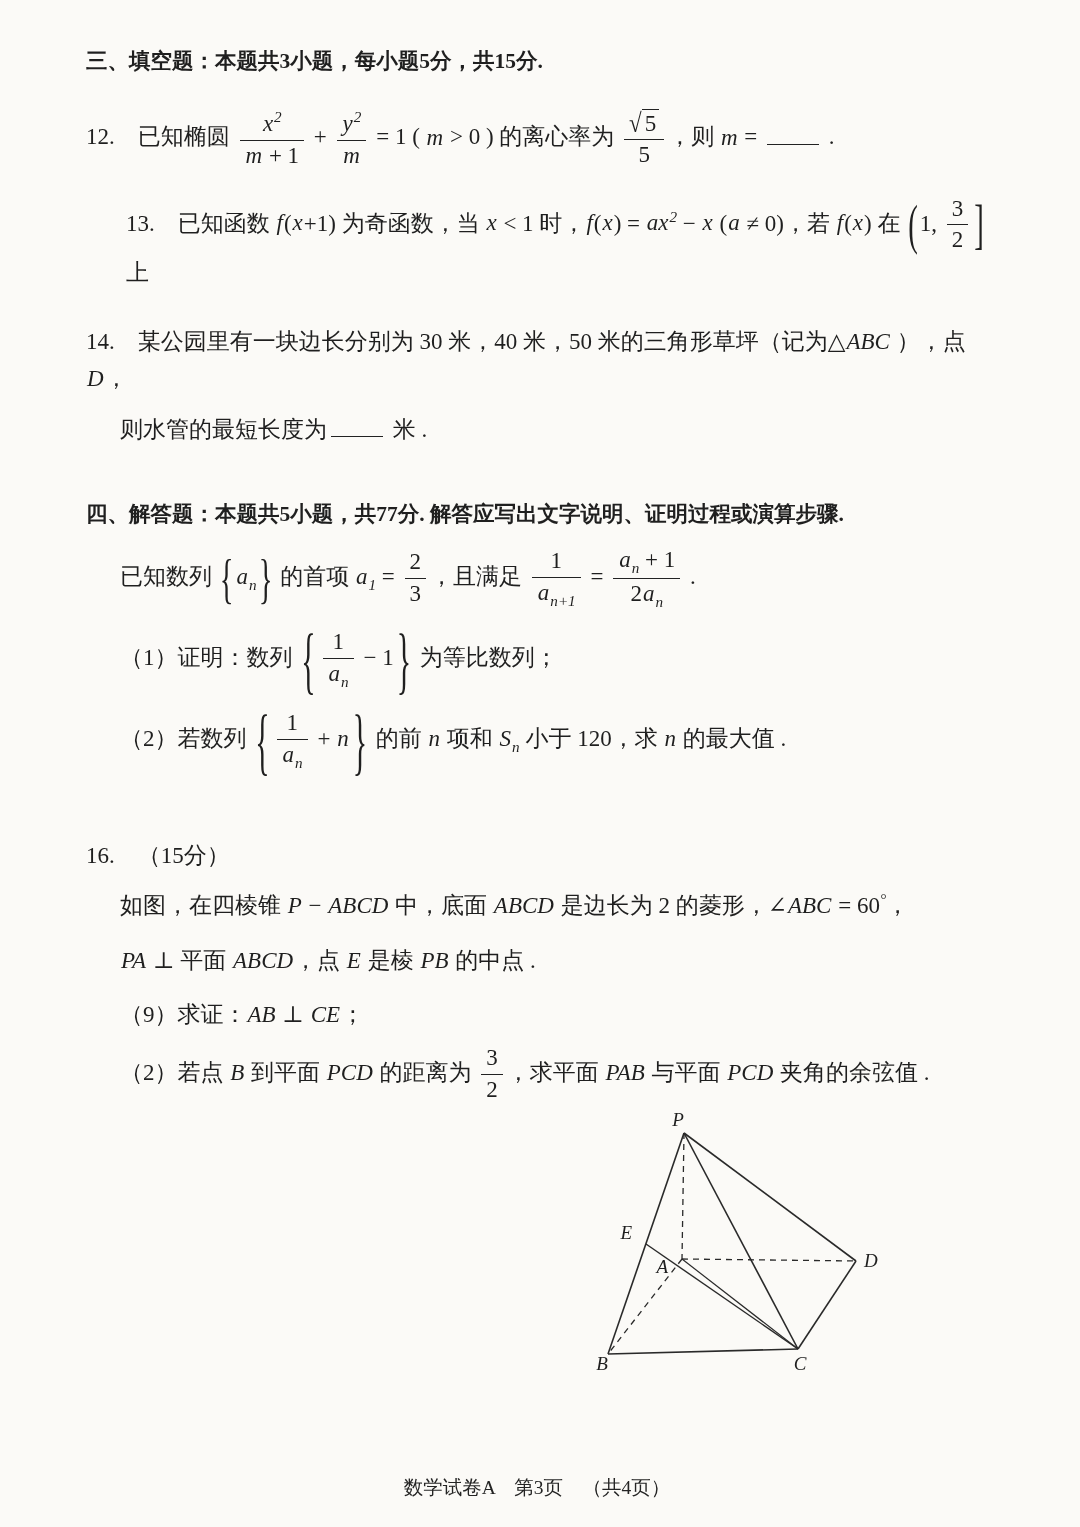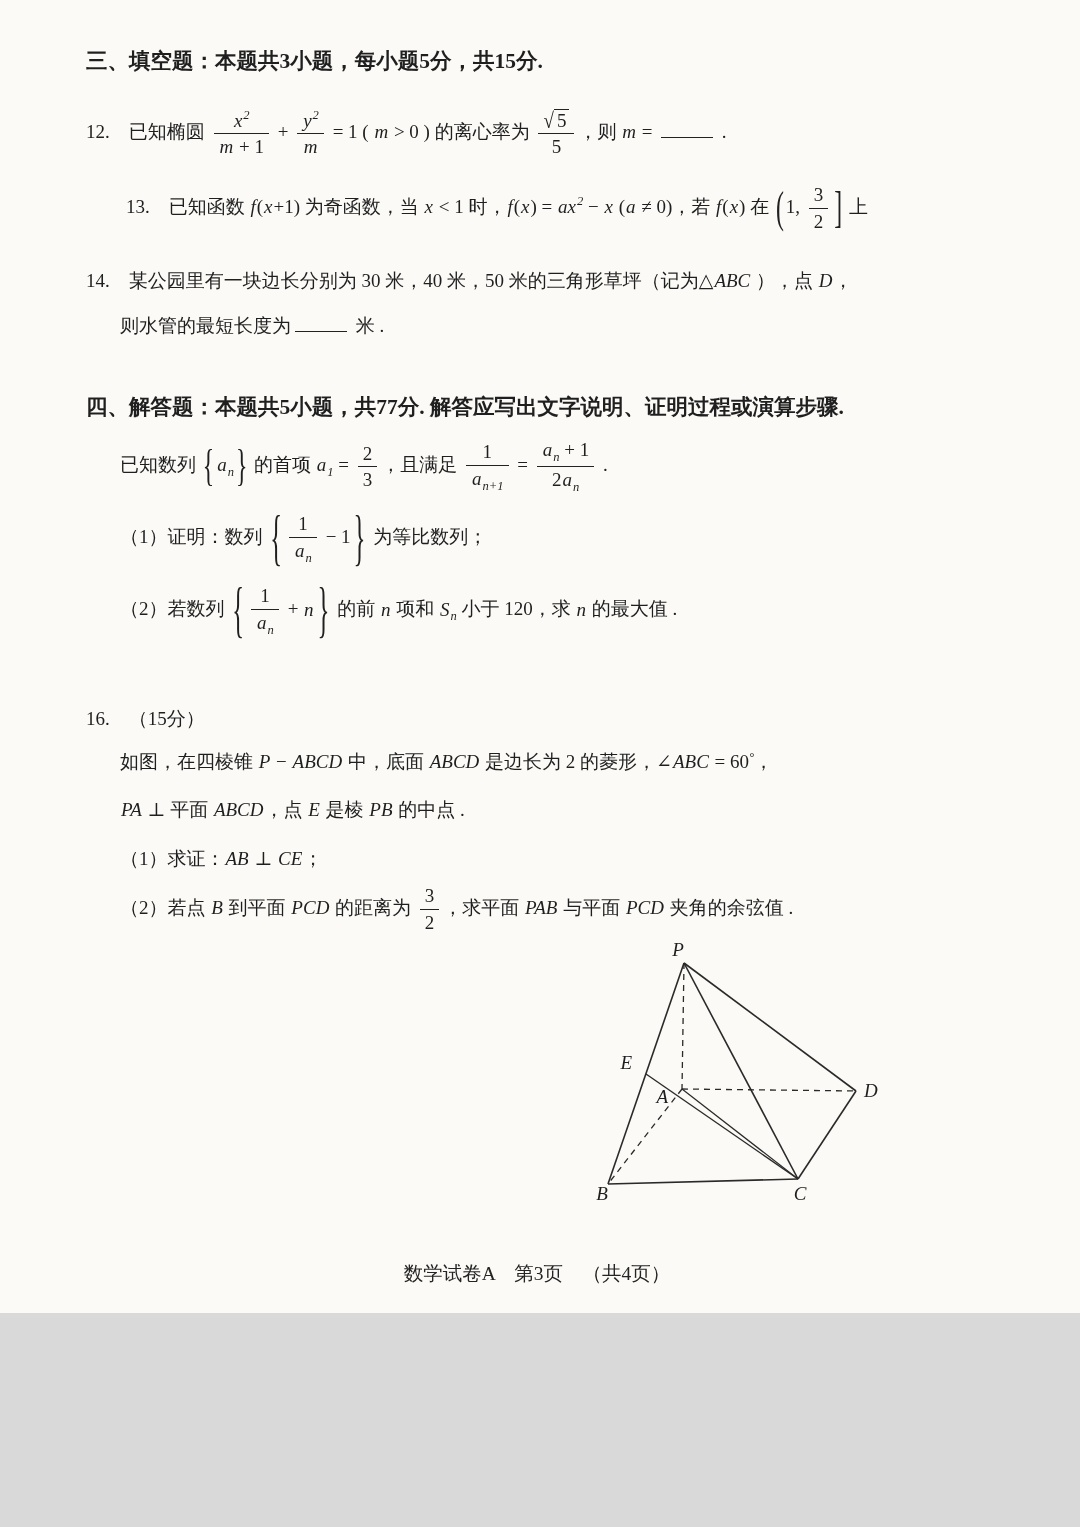--- a/index.html
+++ b/index.html
@@ -1,22 +1,22 @@
 <!DOCTYPE html>
 <html><head>
 <meta charset="utf-8">
 <style>
   html,body{margin:0;padding:0;background:#d9d9d9;}
   .page{
-    width:1080px;height:1313px;margin:0 auto;background:#fbfaf7;
+    width:1080px;height:1527px;margin:0 auto;background:#fbfaf7;
     position:relative;box-sizing:border-box;padding:44px 86px 0 86px;
     font-family:"Liberation Serif","DejaVu Serif",serif;color:#1f1f1f;
     overflow:hidden;
   }
-  .mline{display:block;font-size:19px;line-height:1.6;}
+  .mline{display:block;font-size:23px;line-height:1.6;}
   .mline span{white-space:pre-wrap;}
   .heading{font-weight:bold;font-size:21.5px;}
   .cont{padding-left:34px;}
 
   
   .tkt{}
   .tki{font-style:italic;padding:0 1px;}
   .tksup{font-size:0.66em;vertical-align:super;font-style:italic;}
   .tksub{font-size:0.66em;vertical-align:sub;font-style:italic;}
   .frac{display:inline-block;text-align:center;vertical-align:middle;margin:0 4px;line-height:1.25;}
@@ -79,21 +79,21 @@
   <div>
     <div class="mline q15l1 cont"><span class="tkt">已知数列 </span><span class="big">{</span><span class="tki">a</span><span class="tksub">n</span><span class="big">}</span><span class="tkt"> 的首项 </span><span class="tki">a</span><span class="tksub">1</span><span class="tkt"> = </span><span class="frac"><span class="num"><span class="tkt">2</span></span><span class="den"><span class="tkt">3</span></span></span><span class="tkt">，且满足 </span><span class="frac"><span class="num"><span class="tkt">1</span></span><span class="den"><span class="tki">a</span><span class="tksub">n+1</span></span></span><span class="tkt"> = </span><span class="frac"><span class="num"><span class="tki">a</span><span class="tksub">n</span><span class="tkt"> + 1</span></span><span class="den"><span class="tkt">2</span><span class="tki">a</span><span class="tksub">n</span></span></span><span class="tkt"> .</span></div>
     <div class="mline q15l2 cont"><span class="tkt">（1）证明：数列 </span><span class="bigg">{</span><span class="frac"><span class="num"><span class="tkt">1</span></span><span class="den"><span class="tki">a</span><span class="tksub">n</span></span></span><span class="tkt"> − 1</span><span class="bigg">}</span><span class="tkt"> 为等比数列；</span></div>
     <div class="mline q15l3 cont"><span class="tkt">（2）若数列 </span><span class="bigg">{</span><span class="frac"><span class="num"><span class="tkt">1</span></span><span class="den"><span class="tki">a</span><span class="tksub">n</span></span></span><span class="tkt"> + </span><span class="tki">n</span><span class="bigg">}</span><span class="tkt"> 的前 </span><span class="tki">n</span><span class="tkt"> 项和 </span><span class="tki">S</span><span class="tksub">n</span><span class="tkt"> 小于 120，求 </span><span class="tki">n</span><span class="tkt"> 的最大值 .</span></div>
   </div>
 
   <div>
     <div class="mline q16label">16.　（15分）</div>
     <div class="mline q16l1 cont"><span class="tkt">如图，在四棱锥 </span><span class="tki">P</span><span class="tkt"> − </span><span class="tki">ABCD</span><span class="tkt"> 中，底面 </span><span class="tki">ABCD</span><span class="tkt"> 是边长为 2 的菱形，∠</span><span class="tki">ABC</span><span class="tkt"> = 60</span><span class="tksup">°</span><span class="tkt">，</span></div>
     <div class="mline q16l2 cont"><span class="tki">PA</span><span class="tkt"> ⊥ 平面 </span><span class="tki">ABCD</span><span class="tkt">，点 </span><span class="tki">E</span><span class="tkt"> 是棱 </span><span class="tki">PB</span><span class="tkt"> 的中点 .</span></div>
-    <div class="mline q16l3 cont"><span class="tkt">（1）求证：</span><span class="tki">AB</span><span class="tkt"> ⊥ </span><span class="tki">CE</span><span class="tkt">；</span></div>
+    <div class="mline q16l3 cont"><span class="tkt">（9）求证：</span><span class="tki">AB</span><span class="tkt"> ⊥ </span><span class="tki">CE</span><span class="tkt">；</span></div>
     <div class="mline q16l4 cont"><span class="tkt">（2）若点 </span><span class="tki">B</span><span class="tkt"> 到平面 </span><span class="tki">PCD</span><span class="tkt"> 的距离为 </span><span class="frac"><span class="num"><span class="tkt">3</span></span><span class="den"><span class="tkt">2</span></span></span><span class="tkt">，求平面 </span><span class="tki">PAB</span><span class="tkt"> 与平面 </span><span class="tki">PCD</span><span class="tkt"> 夹角的余弦值 .</span></div>
   </div>
 
   <div class="figure">
     <svg width="340" height="262" viewBox="0 0 340 262">
 
       <line x1="128" y1="22" x2="52" y2="243" stroke="#2a2a2a" stroke-width="1.6"></line>
       <line x1="128" y1="22" x2="242" y2="238" stroke="#2a2a2a" stroke-width="1.6"></line>
       <line x1="128" y1="22" x2="300" y2="150" stroke="#2a2a2a" stroke-width="1.6"></line>
       <line x1="52" y1="243" x2="242" y2="238" stroke="#2a2a2a" stroke-width="1.6"></line>

